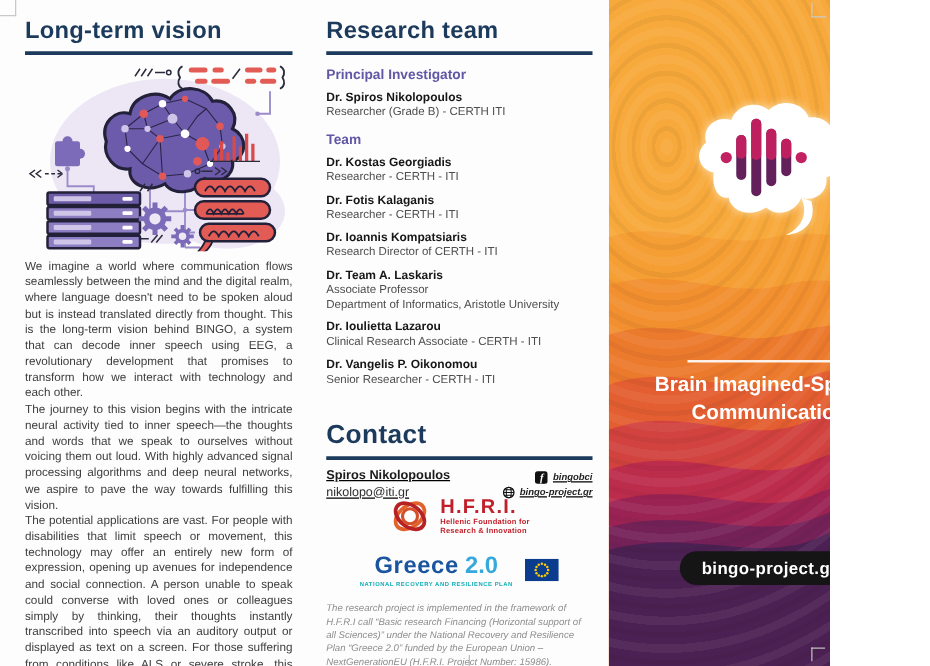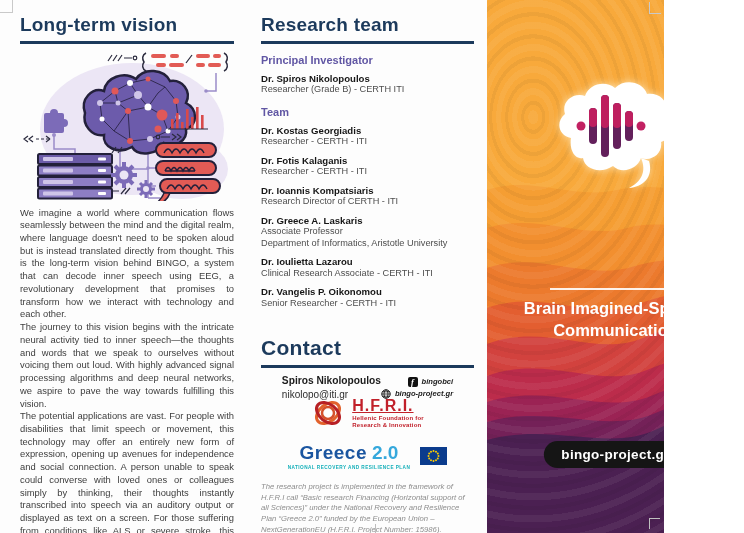--- a/index.html
+++ b/index.html
@@ -19,33 +19,33 @@
   }
   
   .col-mid { position:absolute; left:261px; top:0; width:213px; height:533px; }
   .rt-block { position:absolute; top:14px; left:0; width:100%; }
   .sub-label { font-size:11px; font-weight:bold; color:#6157a4; margin-top:10px; }
   .person { margin-top:7px; }
   .person .name { font-size:9.6px; font-weight:bold; color:#161616; line-height:1.2; }
   .person .role { font-size:9.2px; color:#4e4e4e; line-height:1.25; }
   .contact-block { position:absolute; top:293px; left:0; width:100%;margin-top:43px; }
   .contact-title { font-size:21px; font-weight:bold; color:#1c3a5c; letter-spacing:.3px; }
-  .contact-rows { display:flex; justify-content:center; margin-top:7px; }
+  .contact-rows { display:flex; justify-content:space-between; margin-top:7px;text-decoration:underline; }
   .contact-left .name { font-size:10.2px; font-weight:bold; color:#1b1b1b; }
   .contact-left .email { font-size:10px; color:#2e2e2e; margin-top:3px; }
   .contact-right { text-align:right; }
   .link-row { display:flex; align-items:center; justify-content:flex-end; gap:4px; margin-top:2px; }
   .link-row .handle { font-size:7.6px; font-weight:bold; font-style:italic; color:#1c1c1c; }
   .fb-icon { display:inline-flex; width:10px; height:10px; background:#111; border-radius:2px;
              color:#fff; font-size:8.5px; font-weight:bold; align-items:flex-end; justify-content:center;
              font-family:"Liberation Serif", serif; line-height:1; }
   .address { margin-top:8px; font-size:7.8px; color:#3e3e3e; line-height:1.35; }
   .funding-block { position:absolute; top:396px; left:0; width:100%; }
   .hfri-row { display:flex; align-items:center; justify-content:center; gap:7px; }
-  .hfri-text .hfri-name { font-size:16px; font-weight:bold; color:#c1202a; letter-spacing:1px;text-decoration:underline; }
+  .hfri-text .hfri-name { font-size:16px; font-weight:bold; color:#c1202a; letter-spacing:1px; }
   .hfri-text .hfri-tag { font-size:6px; font-weight:bold; color:#c1202a; line-height:1.25; letter-spacing:.2px; }
   .greece-row { display:flex; align-items:center; justify-content:center; gap:10px; margin-top:12px; }
   .greece-logo { text-align:center; }
   .greece-word { font-size:19px; font-weight:bold; color:#1a55a0; letter-spacing:.5px; }
   .greece-ver { font-size:19px; font-weight:bold; color:#35a8dc; margin-left:5px; }
   .greece-tag { font-size:4.7px; font-weight:bold; color:#13afb9; letter-spacing:.45px; margin-top:1px; }
   .eu-logo { display:flex; align-items:center; gap:5px; }
   .eu-text .eu-funded { font-size:7.6px; font-weight:bold; color:#1d3e8f; line-height:1.15; }
   .eu-text .eu-next { font-size:6.4px; color:#7d8697; margin-top:2px; }
   .disclaimer { margin-top:12px; font-size:7.7px; font-style:italic; color:#8d8d8d; line-height:1.38; }
@@ -257,21 +257,21 @@
       </div>
       <div class="person">
         <div class="name">Dr. Fotis Kalaganis</div>
         <div class="role">Researcher - CERTH - ITI</div>
       </div>
       <div class="person">
         <div class="name">Dr. Ioannis Kompatsiaris</div>
         <div class="role">Research Director of CERTH - ITI</div>
       </div>
       <div class="person">
-        <div class="name">Dr. Greece A. Laskaris</div>
+        <div class="name">Dr. Team A. Laskaris</div>
         <div class="role">Associate Professor</div>
         <div class="role">Department of Informatics, Aristotle University</div>
       </div>
       <div class="person">
         <div class="name">Dr. Ioulietta Lazarou</div>
         <div class="role">Clinical Research Associate - CERTH - ITI</div>
       </div>
       <div class="person">
         <div class="name">Dr. Vangelis P. Oikonomou</div>
         <div class="role">Senior Researcher - CERTH - ITI</div>

